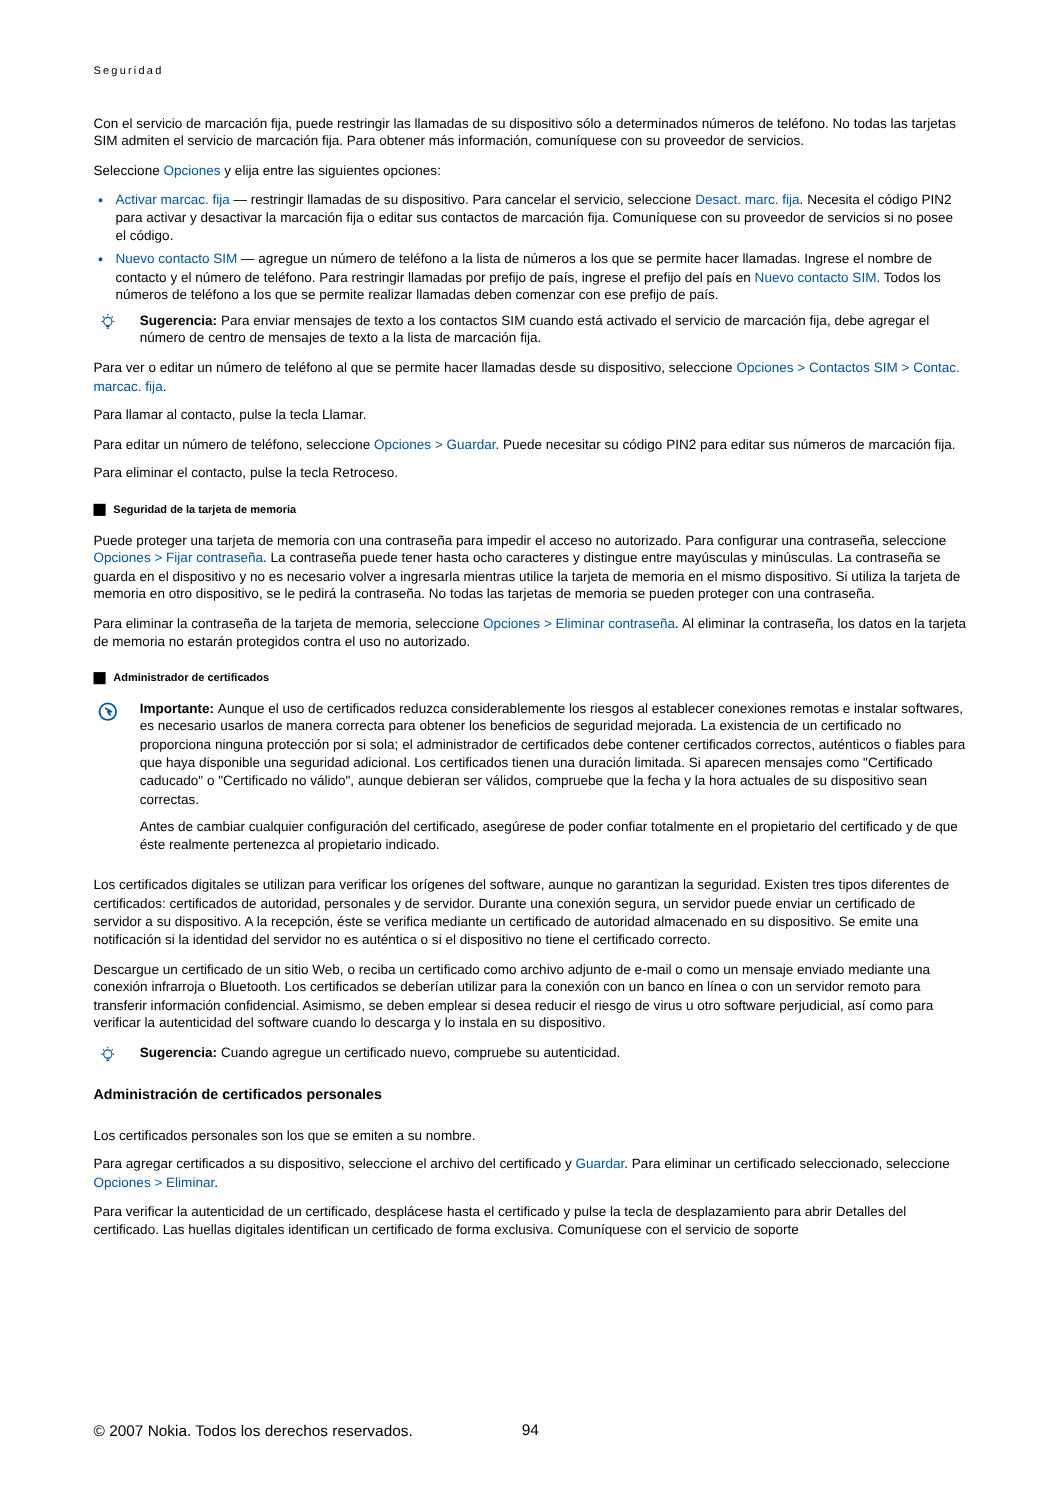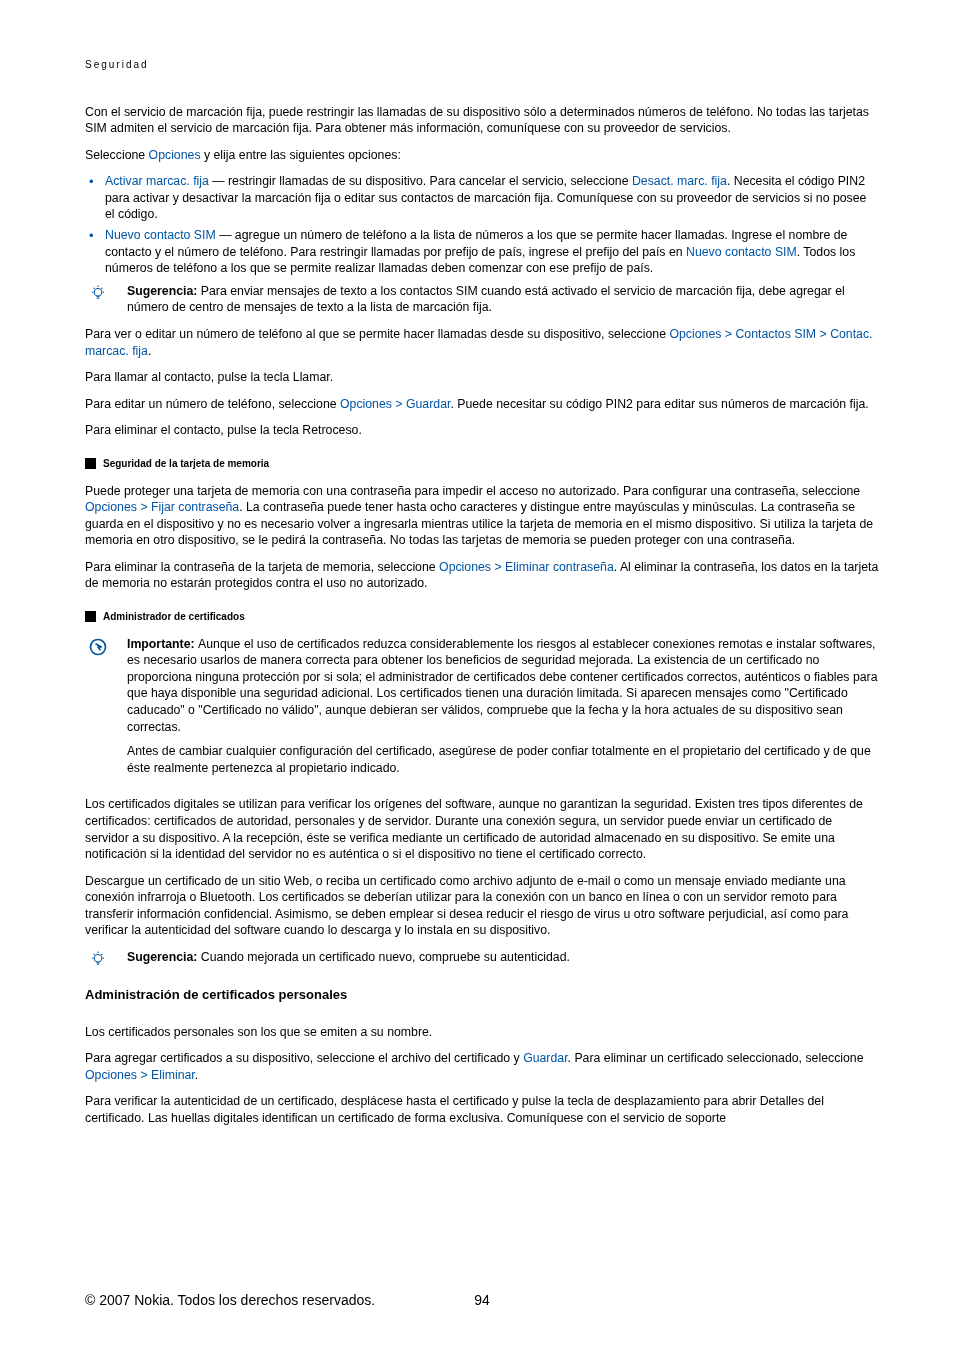--- a/index.html
+++ b/index.html
@@ -126,21 +126,21 @@
           <line x1="4" y1="11" x2="6" y2="11"></line>
           <line x1="18" y1="11" x2="20" y2="11"></line>
           <line x1="6" y1="5" x2="7.5" y2="6.5"></line>
           <line x1="18" y1="5" x2="16.5" y2="6.5"></line>
           <line x1="10" y1="17" x2="14" y2="17"></line>
           <line x1="10.5" y1="19" x2="13.5" y2="19"></line>
         </g>
       </svg>
   </div>
   <div class="tip-text">
-    <b>Sugerencia: </b><span>Cuando mejorada un certificado nuevo, compruebe su autenticidad.</span>
+    <b>Sugerencia: </b><span>Cuando agregue un certificado nuevo, compruebe su autenticidad.</span>
   </div>
 </div>
 
 <h3 class="subsection">Administración de certificados personales</h3>
 
 <p>Los certificados personales son los que se emiten a su nombre.</p>
 
 <p>
   <span>Para agregar certificados a su dispositivo, seleccione el archivo del certificado y </span><span class="blue">Guardar</span><span>. Para eliminar un certificado seleccionado, seleccione </span><span class="blue">Opciones</span> <span class="gt">&gt;</span> <span class="blue">Eliminar</span>.
 </p>

